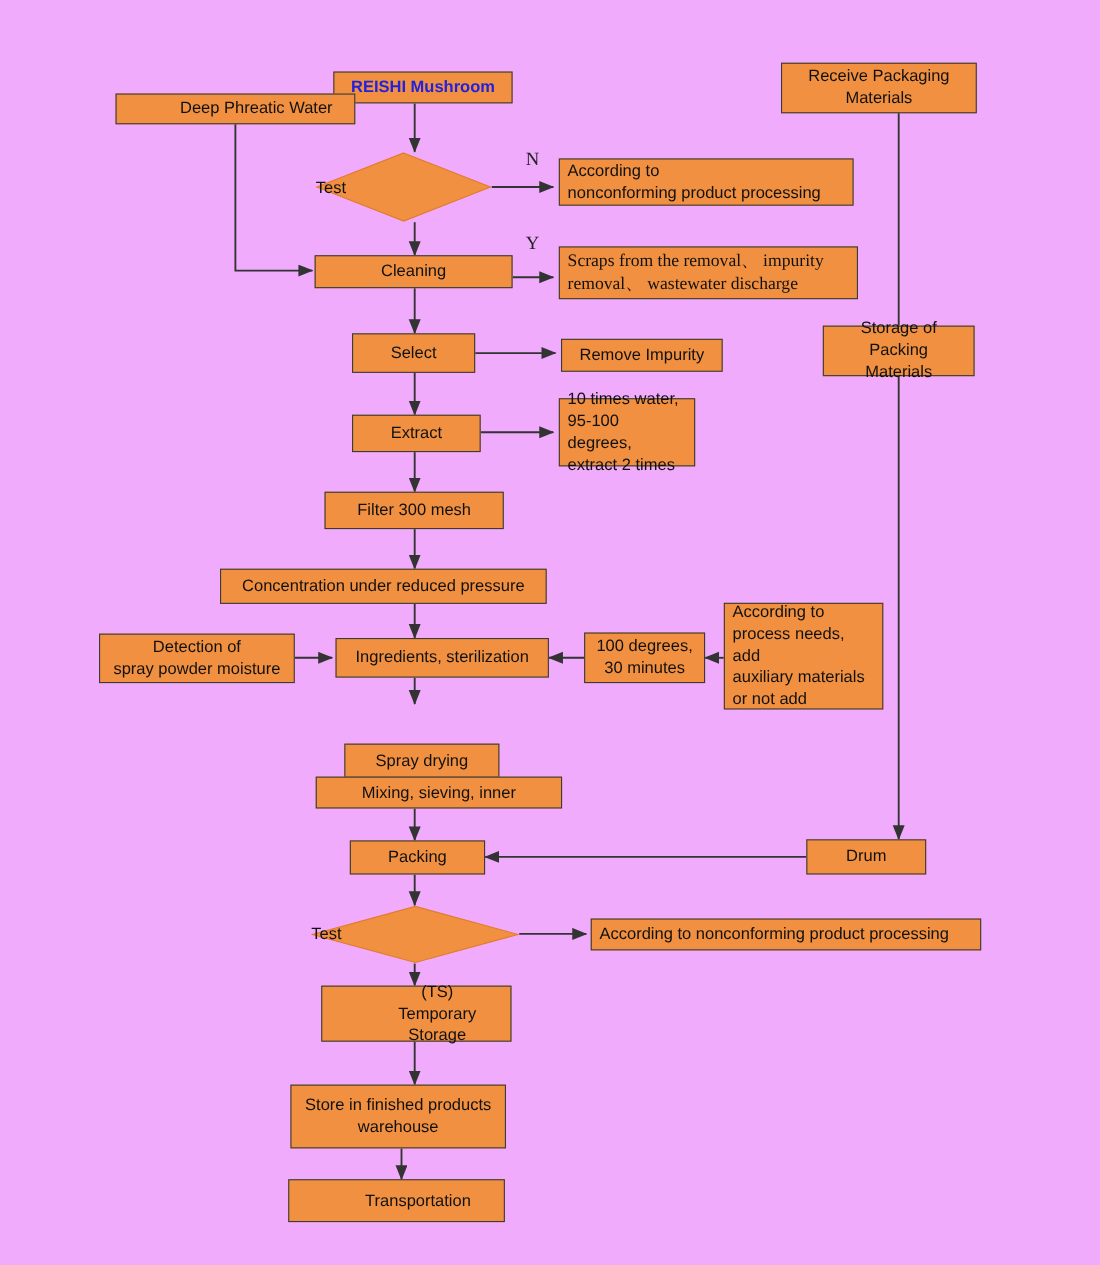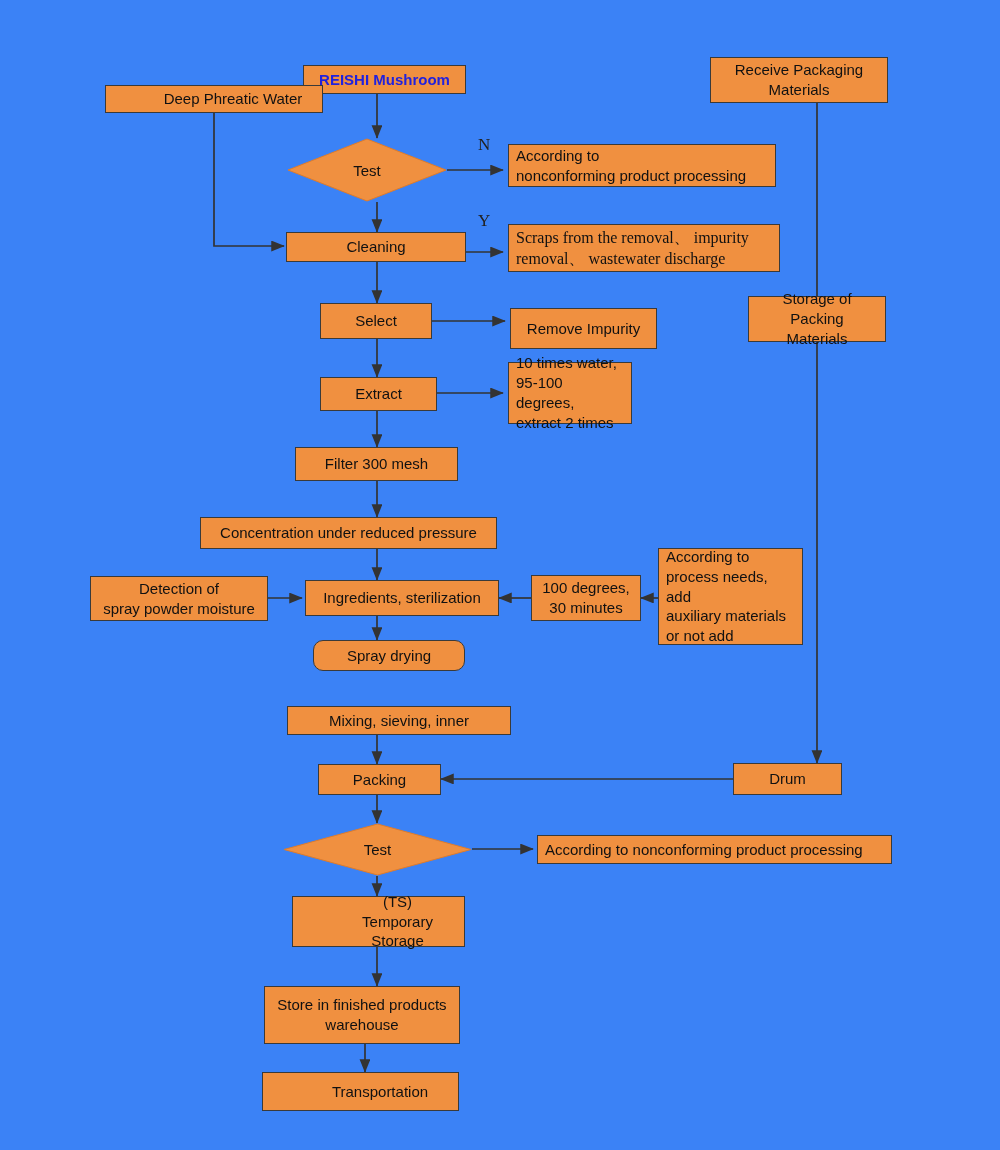--- a/index.html
+++ b/index.html
@@ -7,21 +7,21 @@
     padding: 0;
     background: #ffffff;
   }
   body {
     font-family: "Liberation Sans", sans-serif;
   }
   #canvas {
     position: relative;
     width: 1000px;
     height: 1150px;
-    background: #3b82f6;
+    background: #f0abfc;
     overflow: hidden;
   }
   #edges {
     position: absolute;
     left: 0;
     top: 0;
     width: 1000px;
     height: 1150px;
     pointer-events: none;
   }
@@ -52,21 +52,21 @@
   }
   .node.title-blue {
     color: #2222DD;
     font-weight: bold;
   }
   .diamond {
     position: absolute;
     z-index: 2;
     display: flex;
     align-items: center;
-    justify-content: center;
+    justify-content: flex-start;
   }
   .diamond svg {
     position: absolute;
     left: 0;
     top: 0;
   }
   .diamond .dlabel {
     position: relative;
     z-index: 3;
     font-size: 15px;
@@ -169,21 +169,21 @@
   <div class="node" style="left:286px; top:232px; width:180px; height:30px;">Cleaning</div>
 
   <div class="node left-align serif" style="left:508px; top:224px; width:272px; height:48px;">Scraps from the removal、 impurity
 removal、 wastewater discharge</div>
 
   <div class="node" style="left:748px; top:296px; width:138px; height:46px;">Storage of Packing
 Materials</div>
 
   <div class="node" style="left:320px; top:303px; width:112px; height:36px;">Select</div>
 
-  <div class="node" style="left:510px; top:308px; width:147px; height:41px;">Remove Impurity</div>
+  <div class="node" style="left:510px; top:308px; width:147px; height:30px;">Remove Impurity</div>
 
   <div class="node" style="left:320px; top:377px; width:117px; height:34px;">Extract</div>
 
   <div class="node left-align" style="left:508px; top:362px; width:124px; height:62px;">10 times water,
 95-100 degrees,
 extract 2 times</div>
 
   <div class="node" style="left:295px; top:447px; width:163px; height:34px;">Filter 300 mesh</div>
 
   <div class="node" style="left:200px; top:517px; width:297px; height:32px;">Concentration under reduced pressure</div>
@@ -194,21 +194,21 @@
   <div class="node" style="left:305px; top:580px; width:194px; height:36px;">Ingredients, sterilization</div>
 
   <div class="node" style="left:531px; top:575px; width:110px; height:46px;">100 degrees,
 30 minutes</div>
 
   <div class="node left-align" style="left:658px; top:548px; width:145px; height:97px;">According to
 process needs, add
 auxiliary materials
 or not add</div>
 
-  <div class="node" style="left:313px; top:640px; width:152px; height:31px;border-radius:10px;">Spray drying</div>
+  <div class="node" style="left:313px; top:676px; width:141px; height:31px;">Spray drying</div>
 
   <div class="node" style="left:287px; top:706px; width:224px; height:29px;">Mixing, sieving, inner</div>
 
   <div class="node" style="left:318px; top:764px; width:123px; height:31px;">Packing</div>
 
   <div class="node" style="left:733px; top:763px; width:109px; height:32px;">Drum</div>
 
   <div class="diamond" style="left:283px; top:823px; width:189px; height:53px;">
     <svg width="189" height="53" viewBox="0 0 189 53">
       <polygon points="94.5,1 188,26.5 94.5,52 1,26.5" fill="#F09040" stroke="#E07C2A" stroke-width="1"></polygon>

